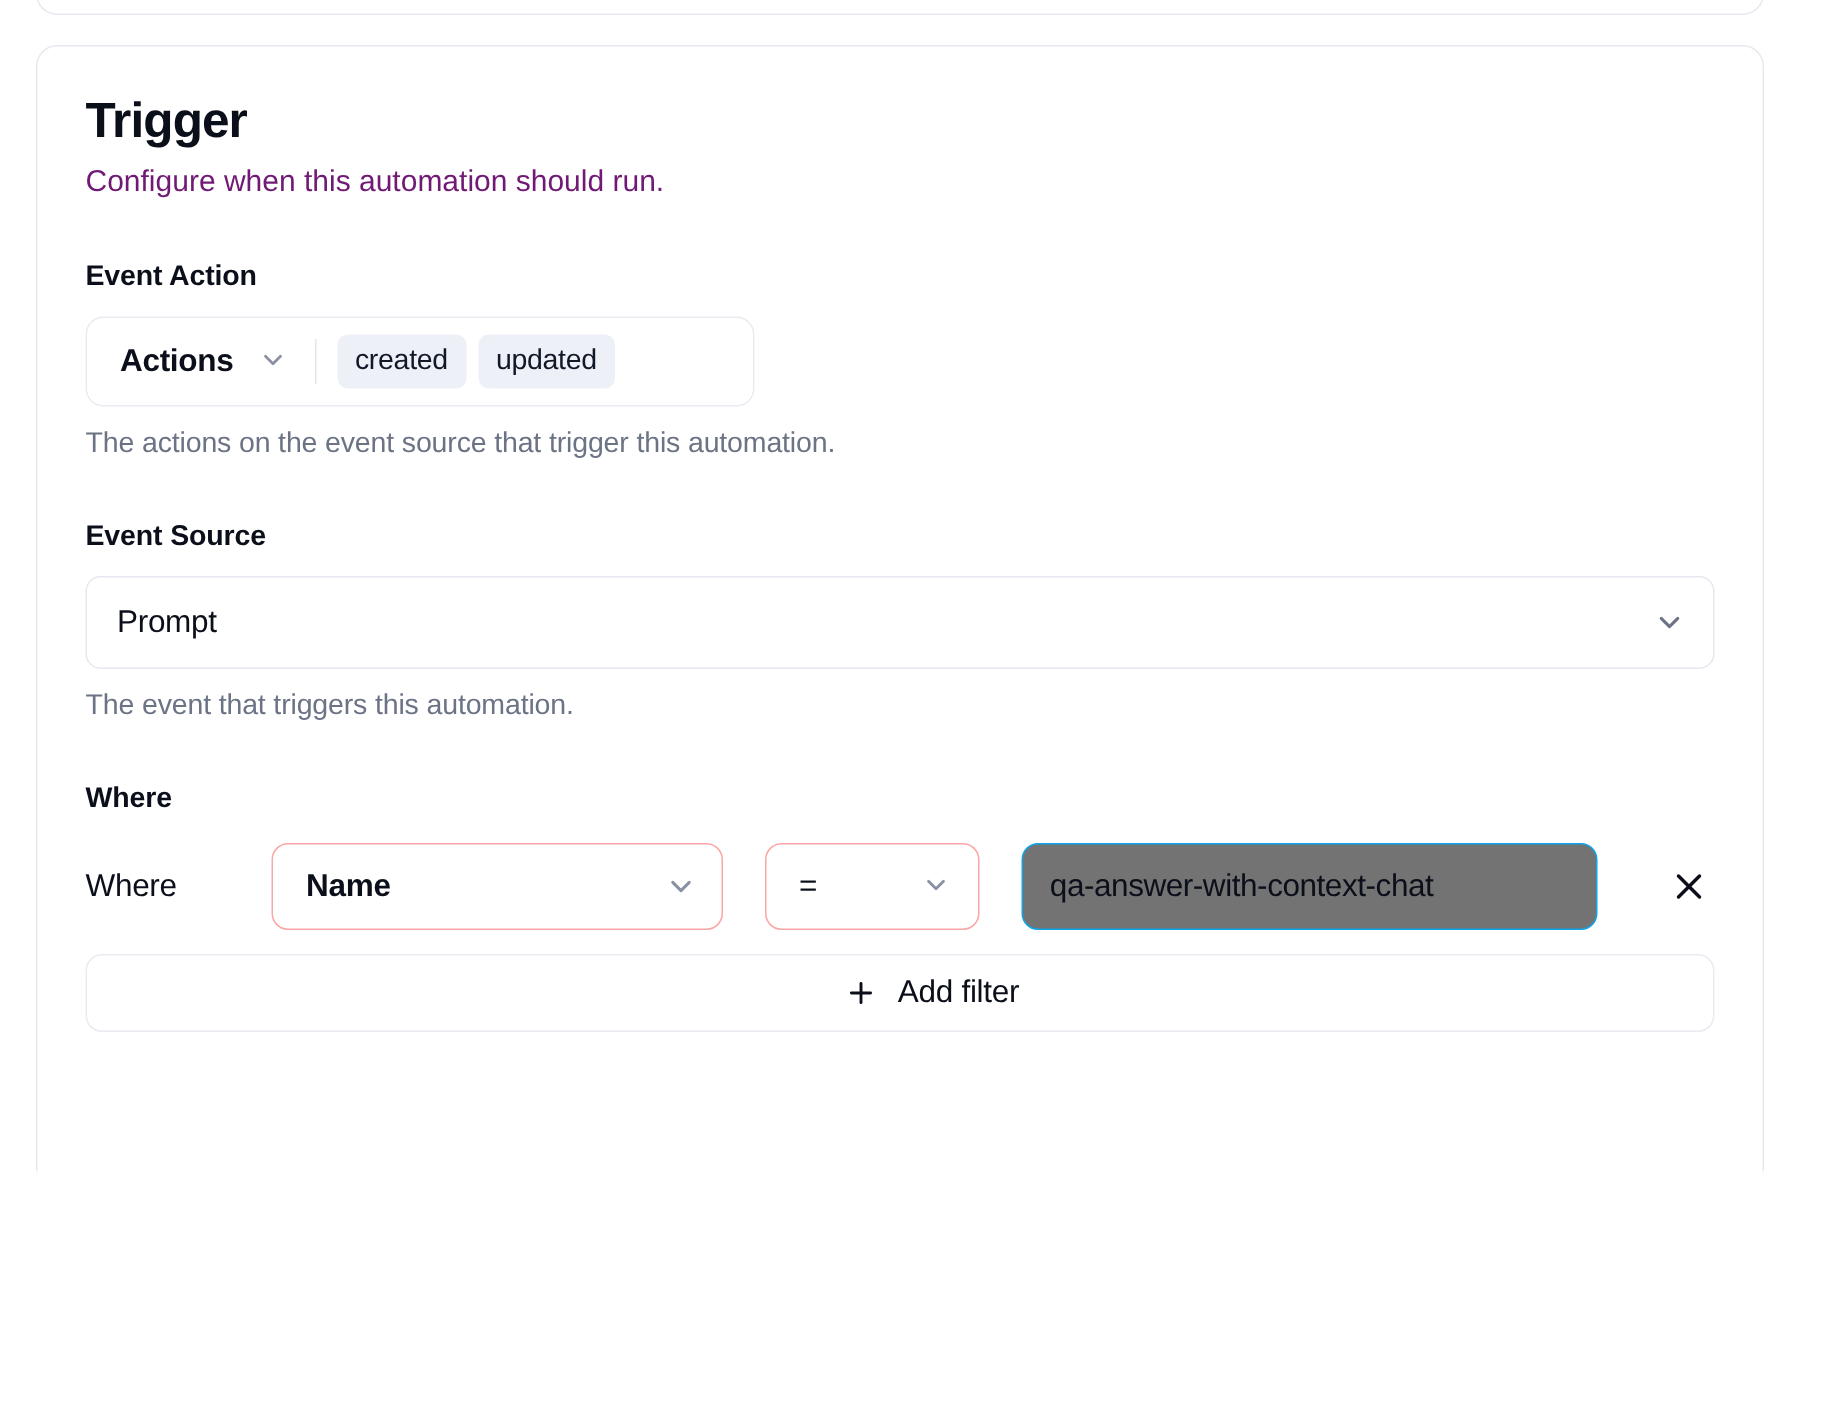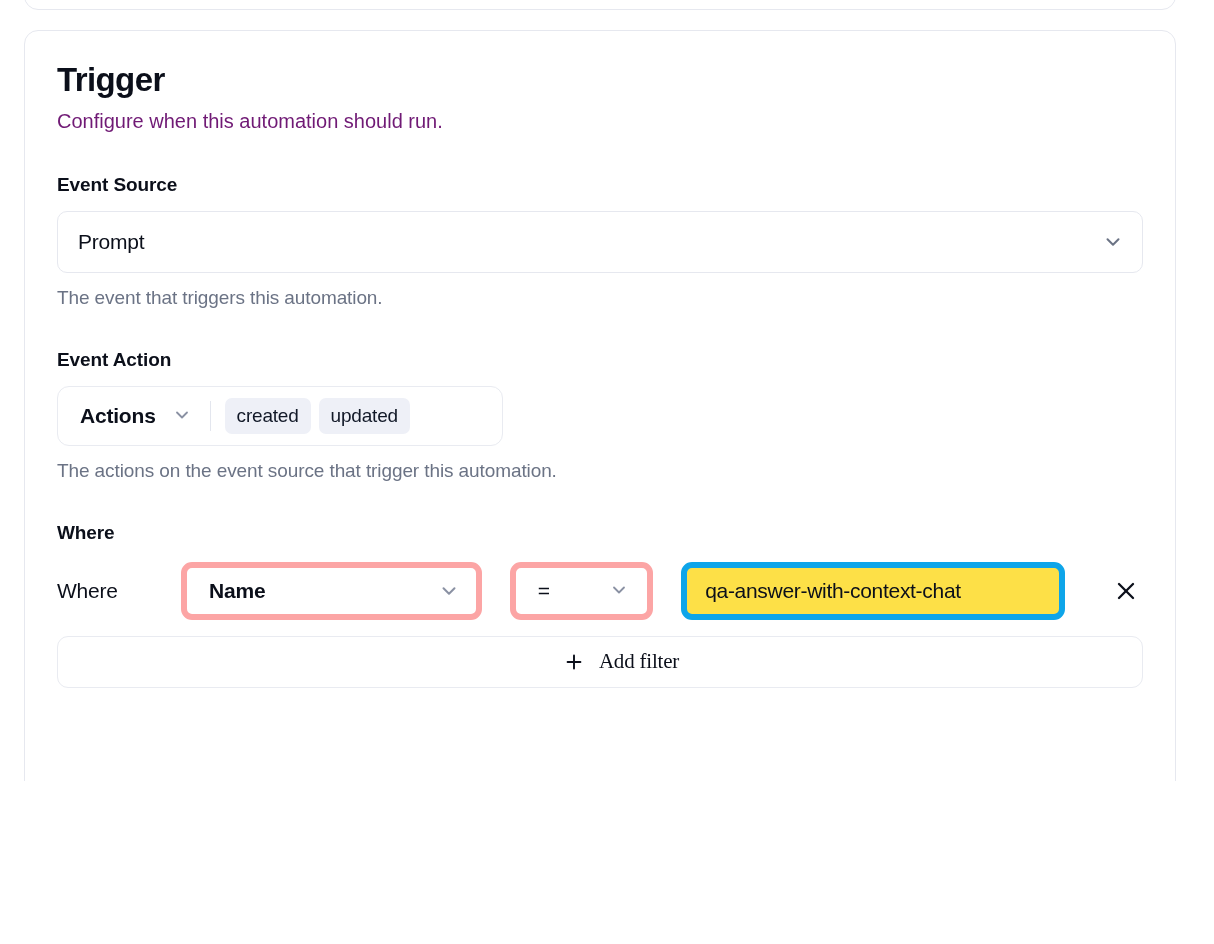--- a/index.html
+++ b/index.html
@@ -159,44 +159,44 @@
   }
   .where-label {
     font-size: 21px;
     color: #0b0f1a;
     letter-spacing: -0.2px;
     width: 96px;
     flex: none;
   }
   .filter-select {
     height: 58px;
-    border: 6px solid #fca5a5;
+    border: 1px solid #fca5a5;
     border-radius: 11px;
     background: #fff;
     display: flex;
     align-items: center;
     padding: 0 16px 0 22px;
     cursor: pointer;
   }
   .filter-select.field-select { width: 313px; }
   .filter-select.op-select { width: 148px; }
   .filter-select .fs-value {
     flex: 1;
     font-size: 21px;
     color: #0b0f1a;
     letter-spacing: -0.2px;
     font-weight: bold;
   }
   .filter-select.op-select .fs-value { font-weight: normal; }
   .filter-input {
     width: 400px;
     height: 58px;
-    border: 6px solid #0ea5e9;
+    border: 1px solid #0ea5e9;
     border-radius: 11px;
-    background: #fde047;
+    background: #737373;
     font-family: "Liberation Sans", sans-serif;
     font-size: 21px;
     color: #0b0f1a;
     letter-spacing: -0.3px;
     padding: 0 18px;
     outline: none;
   }
   .remove-btn {
     width: 36px;
     height: 36px;
@@ -217,21 +217,21 @@
     width: 100%;
     height: 52px;
     border: 1px solid #e9ebf1;
     border-radius: 11px;
     background: #fff;
     display: flex;
     align-items: center;
     justify-content: center;
     gap: 14px;
     cursor: pointer;
-    font-family: Liberation Serif, serif;
+    font-family: Liberation Sans, sans-serif;
     padding-left: 48px;
   }
   .add-filter-label {
     font-size: 21px;
     color: #0b0f1a;
     letter-spacing: -0.2px;
   }
   .plus-icon {
     width: 22px;
     height: 22px;
@@ -243,35 +243,20 @@
 <body>
 
 <div class="screen">
 
   <div class="ghost-card-above"></div>
 
   <section class="card">
 
     <h1 class="card-title">Trigger</h1>
     <p class="card-subtitle">Configure when this automation should run.</p>
-
-    <div class="field-group">
-      <span class="field-label">Event Source</span>
-
-      <div class="select-control">
-        <span class="select-value">Prompt</span>
-        <span class="chev">
-          <svg width="22" height="22" viewBox="0 0 24 24" fill="none" stroke="#6b7385" stroke-width="2.2" stroke-linecap="round" stroke-linejoin="round">
-              <polyline points="6 9 12 15 18 9"></polyline>
-            </svg>
-        </span>
-      </div>
-
-      <div class="field-help">The event that triggers this automation.</div>
-    </div>
 
     <div class="field-group">
       <span class="field-label">Event Action</span>
 
       <div class="token-control">
         <div class="token-trigger">
           <span class="token-trigger-label">Actions</span>
           <span class="chev">
             <svg width="20" height="20" viewBox="0 0 24 24" fill="none" stroke="#8a91a3" stroke-width="2.2" stroke-linecap="round" stroke-linejoin="round">
                 <polyline points="6 9 12 15 18 9"></polyline>
@@ -282,20 +267,35 @@
         <div class="token-list">
           <span class="token">created</span>
           <span class="token">updated</span>
         </div>
       </div>
 
       <div class="field-help">The actions on the event source that trigger this automation.</div>
     </div>
 
     <div class="field-group">
+      <span class="field-label">Event Source</span>
+
+      <div class="select-control">
+        <span class="select-value">Prompt</span>
+        <span class="chev">
+          <svg width="22" height="22" viewBox="0 0 24 24" fill="none" stroke="#6b7385" stroke-width="2.2" stroke-linecap="round" stroke-linejoin="round">
+              <polyline points="6 9 12 15 18 9"></polyline>
+            </svg>
+        </span>
+      </div>
+
+      <div class="field-help">The event that triggers this automation.</div>
+    </div>
+
+    <div class="field-group">
       <span class="field-label">Where</span>
 
       <div class="filter-row">
         <span class="where-label">Where</span>
 
         <div class="filter-select field-select">
           <span class="fs-value">Name</span>
           <span class="chev">
             <svg width="22" height="22" viewBox="0 0 24 24" fill="none" stroke="#8a91a3" stroke-width="2.2" stroke-linecap="round" stroke-linejoin="round">
                 <polyline points="6 9 12 15 18 9"></polyline>

